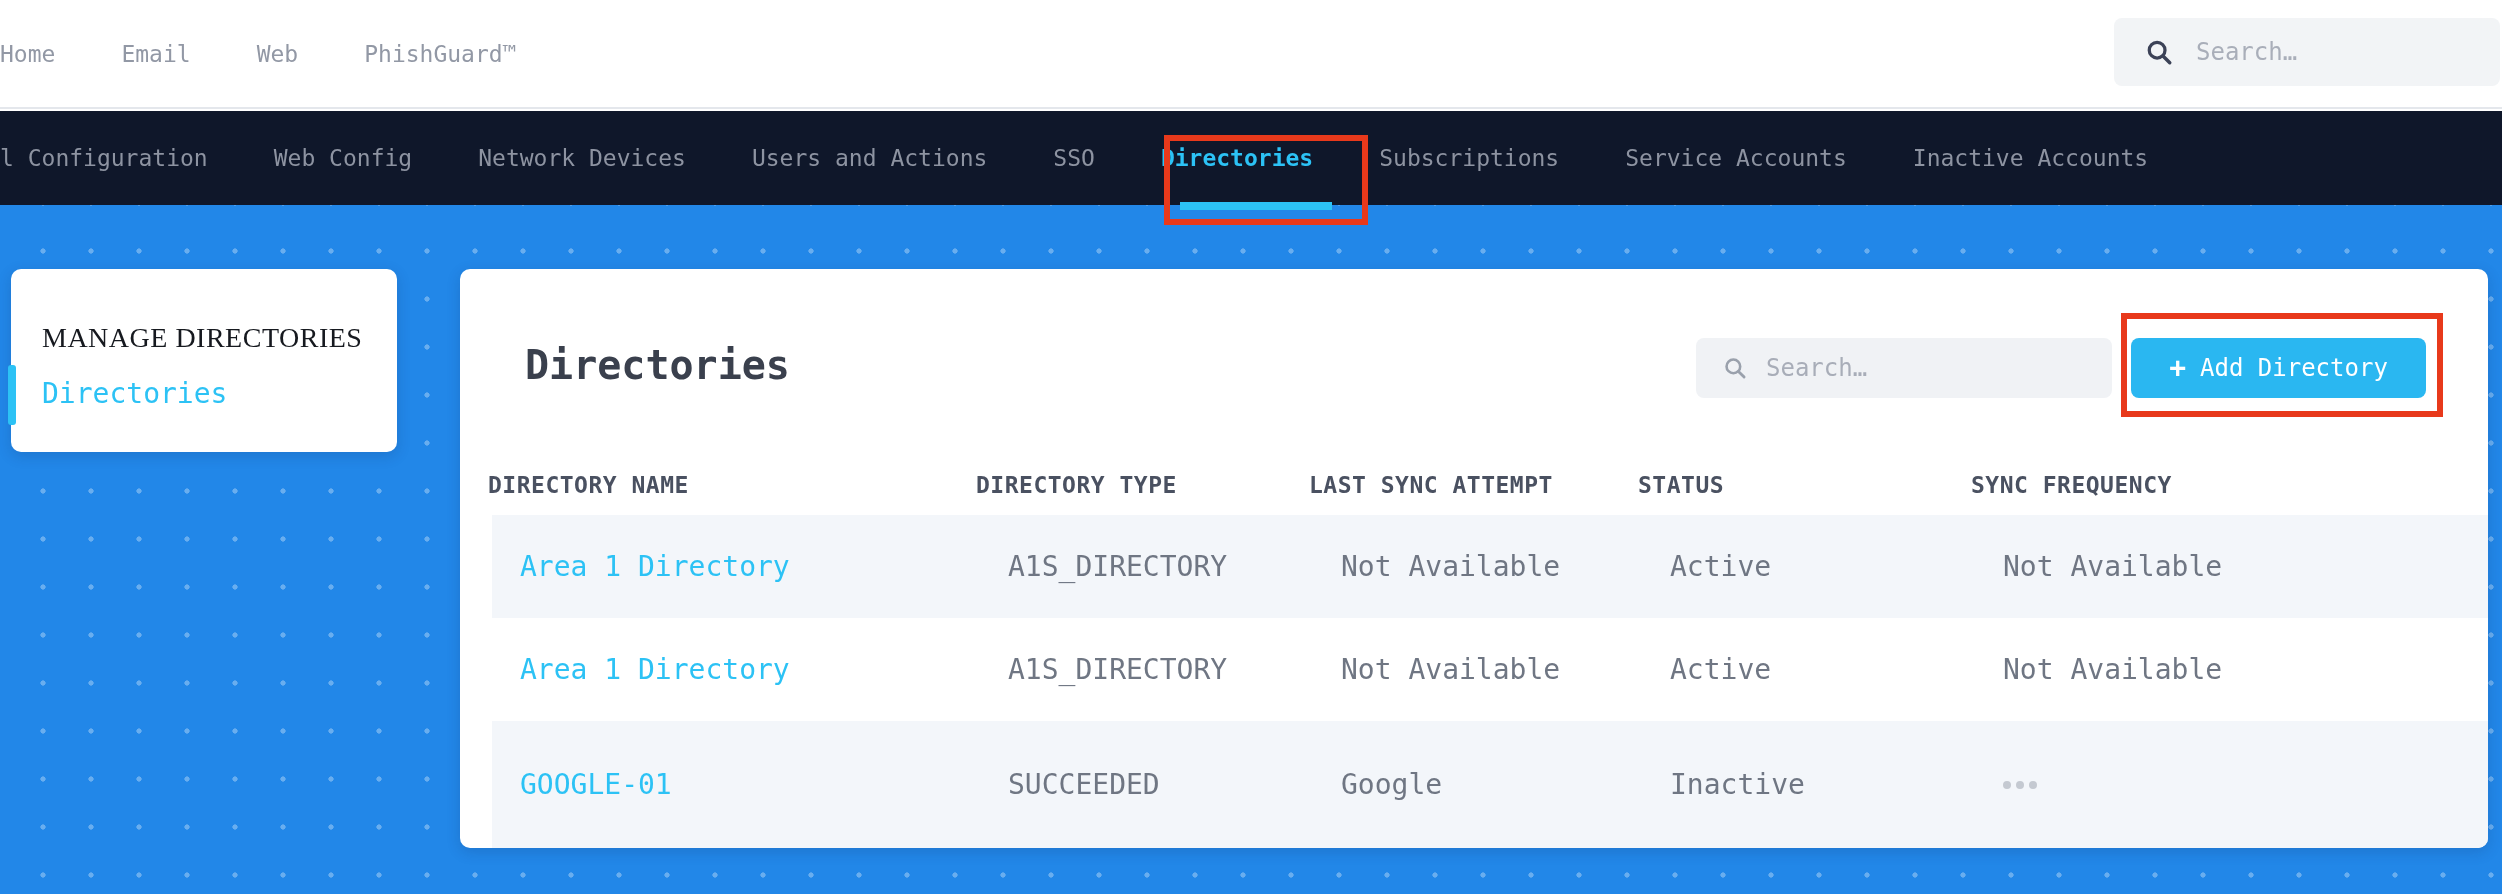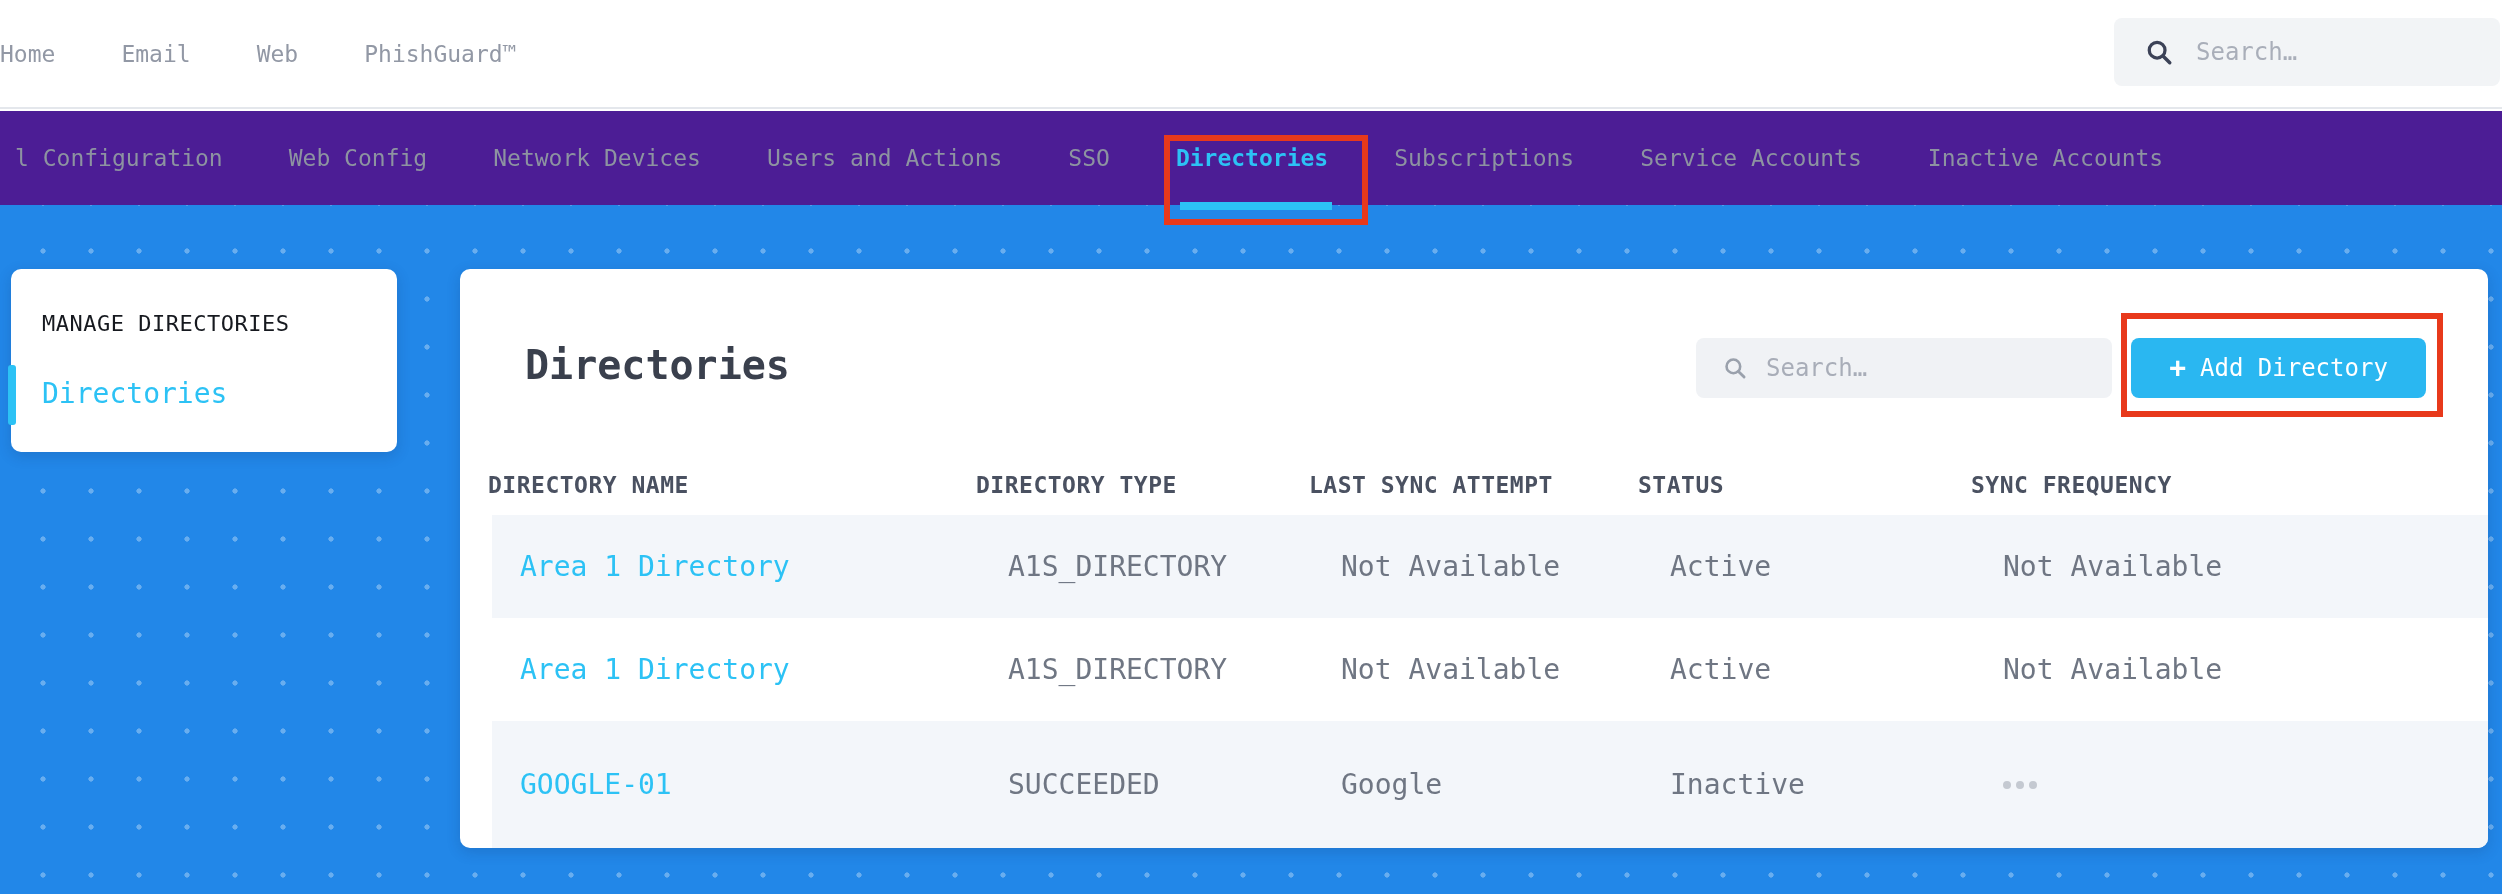--- a/index.html
+++ b/index.html
@@ -12,37 +12,37 @@
           border-bottom:2px solid #e4e7ec; display:flex; align-items:center; }
   .nav1 .nav-item { font-size:23px; color:#9298a5; margin-right:66px; white-space:nowrap; cursor:pointer; }
   .search-top { position:absolute; top:18px; right:2px; width:386px; height:68px; background:#f2f4f6;
                 border-radius:8px; display:flex; align-items:center; padding-left:30px; }
   .search-top svg { flex:0 0 auto; margin-right:22px; }
   .search-top input { border:none; outline:none; background:transparent; width:280px;
                       font-family:inherit; font-size:24px; color:#3c4257; }
   .search-top input::placeholder { color:#a9aeb9; opacity:1; }
 
   
-  .nav2 { position:absolute; top:111px; left:0; width:2502px; height:94px; background:#4c1d95;
-          display:flex; align-items:center; padding-left:15px; }
+  .nav2 { position:absolute; top:111px; left:0; width:2502px; height:94px; background:#0f172a;
+          display:flex; align-items:center; }
   .nav2 .nav-item { font-size:23px; color:#8d93a1; margin-right:66px; white-space:nowrap; cursor:pointer; }
   .nav2 .nav-item.active { color:#2cc2f5; font-weight:700; }
   .tab-underline { position:absolute; left:1180px; top:202px; width:152px; height:8px; background:#2cc2f5; z-index:6; }
   .annot-box { position:absolute; border:6px solid #e8391b; z-index:7; pointer-events:none; background:transparent; }
   .annot-tab { left:1164px; top:135px; width:204px; height:90px; }
 
   
   .blue-bg { position:absolute; top:205px; left:0; width:2502px; height:689px; background:#2287e8;
              background-image:radial-gradient(circle, rgba(255,255,255,0.32) 0px, rgba(255,255,255,0.32) 2.4px, transparent 2.8px);
              background-size:48px 48px; background-position:19px 22px; }
 
   
   .side-card { position:absolute; left:11px; top:64px; width:386px; height:183px; background:#ffffff;
                border-radius:10px; box-shadow:0 4px 14px rgba(15,40,90,0.18); }
-  .side-title { position:absolute; left:31px; top:40px; font-size:22px; line-height:30px; color:#16191f; letter-spacing:0.5px; }
+  .side-title { position:absolute; left:31px; top:54px; font-size:28px; line-height:30px; color:#16191f; letter-spacing:0.5px;font-family:Liberation Serif, serif; }
   .side-link  { position:absolute; left:31px; top:110px; font-size:28px; line-height:30px; color:#2cc2f5; cursor:pointer; }
   .side-indicator { position:absolute; left:-3px; top:96px; width:8px; height:60px; background:#2cc2f5; border-radius:3px; }
 
   
   .main-card { position:absolute; left:460px; top:64px; width:2028px; height:579px; background:#ffffff;
                border-radius:10px; box-shadow:0 4px 14px rgba(15,40,90,0.18); overflow:hidden; }
   .main-title { position:absolute; left:65px; top:76px; font-size:40px; line-height:40px; font-weight:700; color:#3a404d; }
   .search-card { position:absolute; left:1236px; top:69px; width:416px; height:60px; background:#f0f2f5;
                  border-radius:8px; display:flex; align-items:center; padding-left:26px; }
   .search-card svg { flex:0 0 auto; margin-right:18px; }

